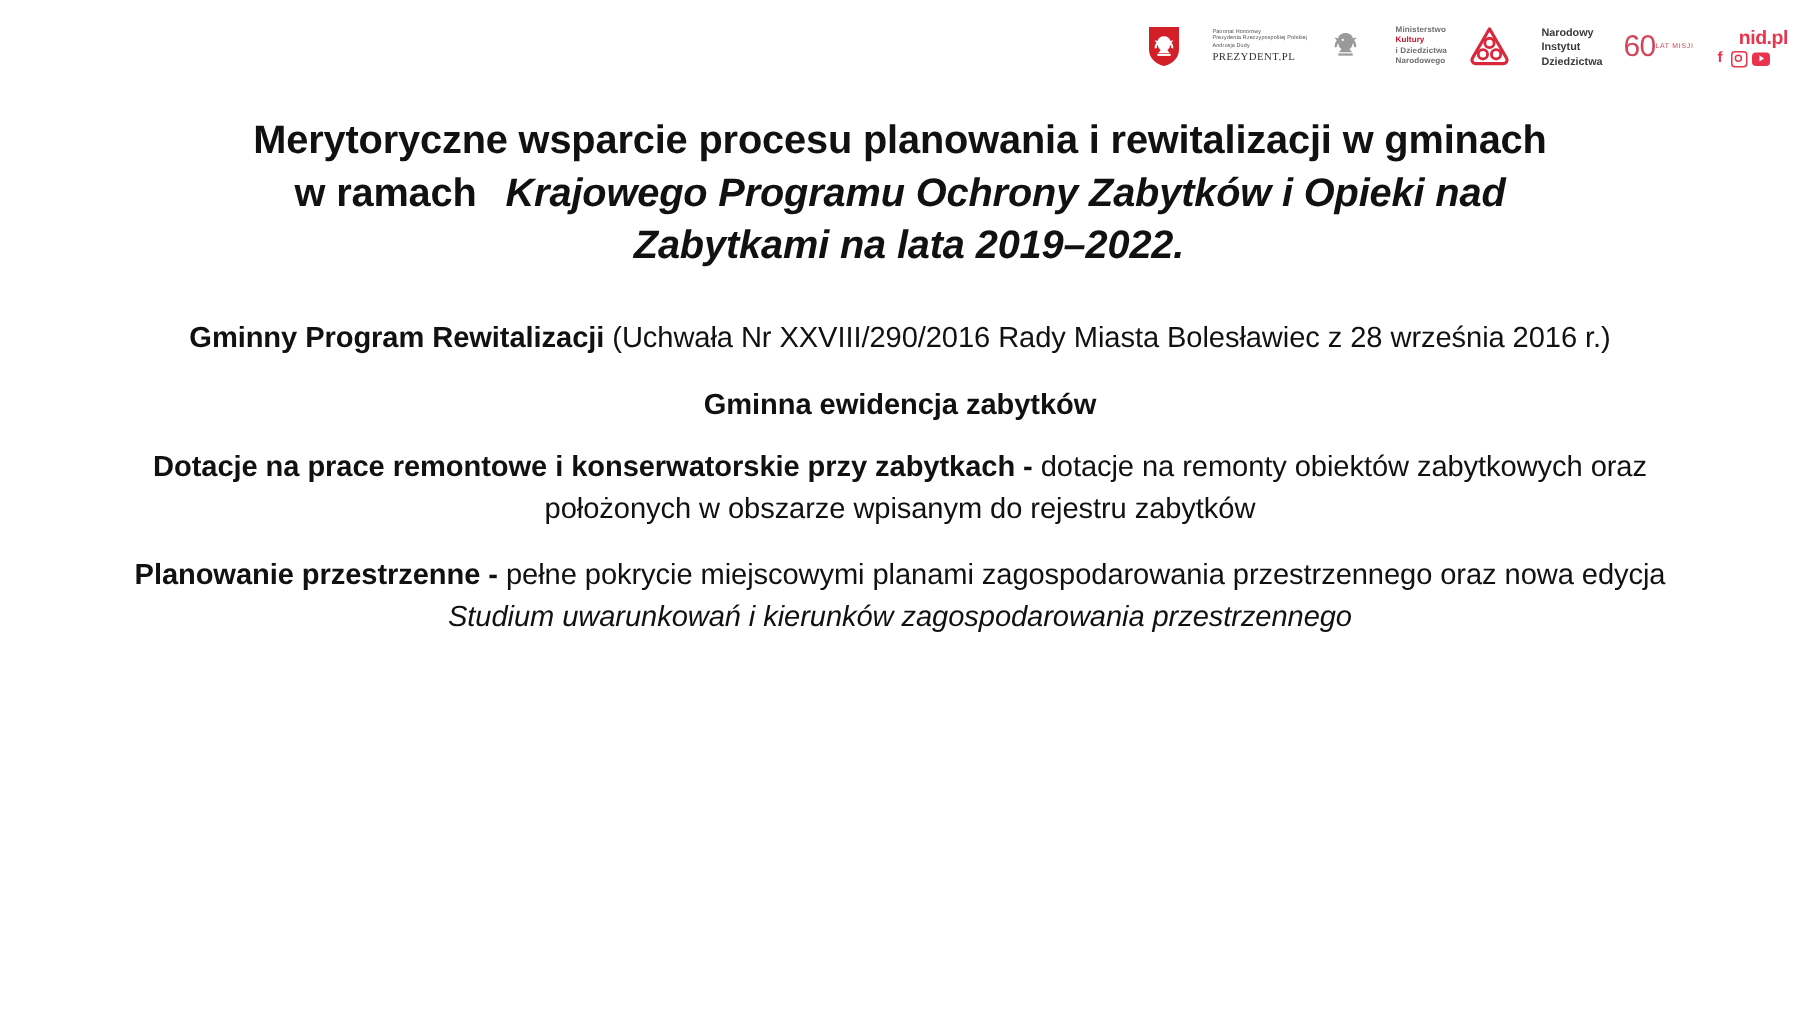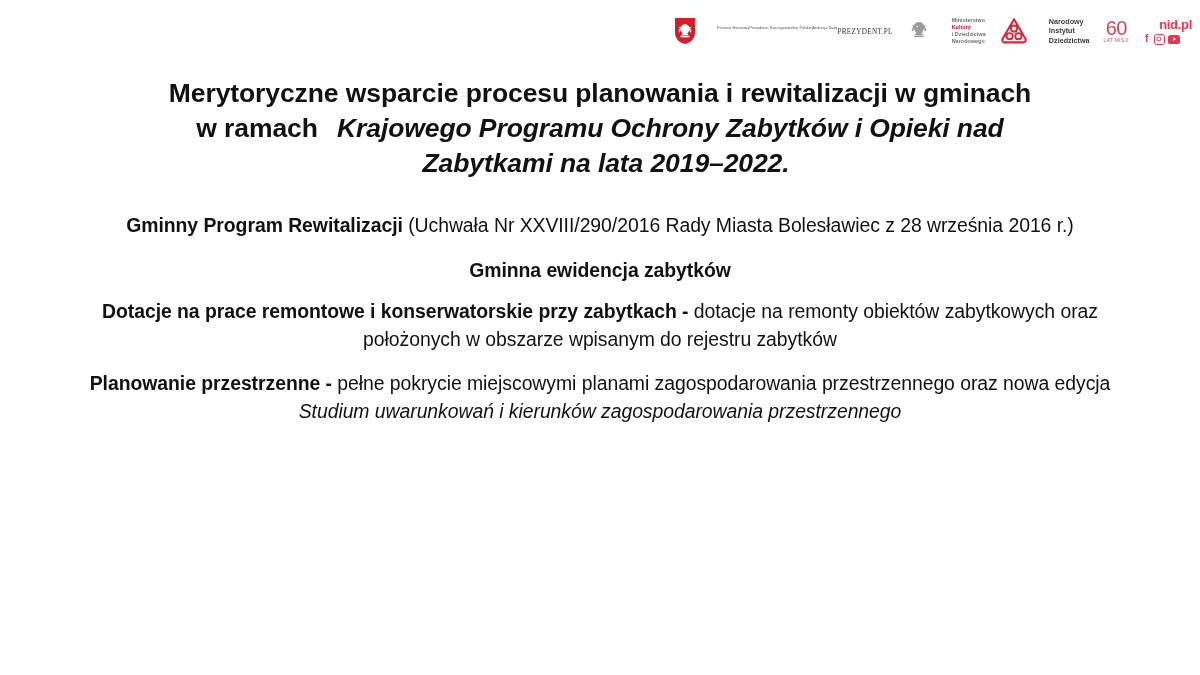--- a/index.html
+++ b/index.html
@@ -35,21 +35,21 @@
   }
 
   
   .prez-shield {
     width: 22px;
     height: 28px;
     flex: 0 0 22px;
   }
   .prez-text {
     display: flex;
-    flex-direction: row;
+    flex-direction: column;
     line-height: 1.18;
   }
   .prez-small {
     font-size: 3.6px;
     color: #4c4c4c;
     letter-spacing: 0.1px;
     white-space: nowrap;
   }
   .prez-brand {
     font-family: "Liberation Serif", serif;
@@ -91,21 +91,21 @@
     line-height: 1.3;
     font-size: 7.2px;
     font-weight: bold;
     color: #3a3a3c;
     white-space: nowrap;
   }
 
   
   .sixty-block {
     display: flex;
-    flex-direction: column;
+    flex-direction: row;
     align-items: center;
     justify-content: flex-end;
     line-height: 1;
   }
   .sixty-num {
     font-size: 20px;
     color: #d4455a;
     letter-spacing: -0.5px;
     font-weight: normal;
   }

